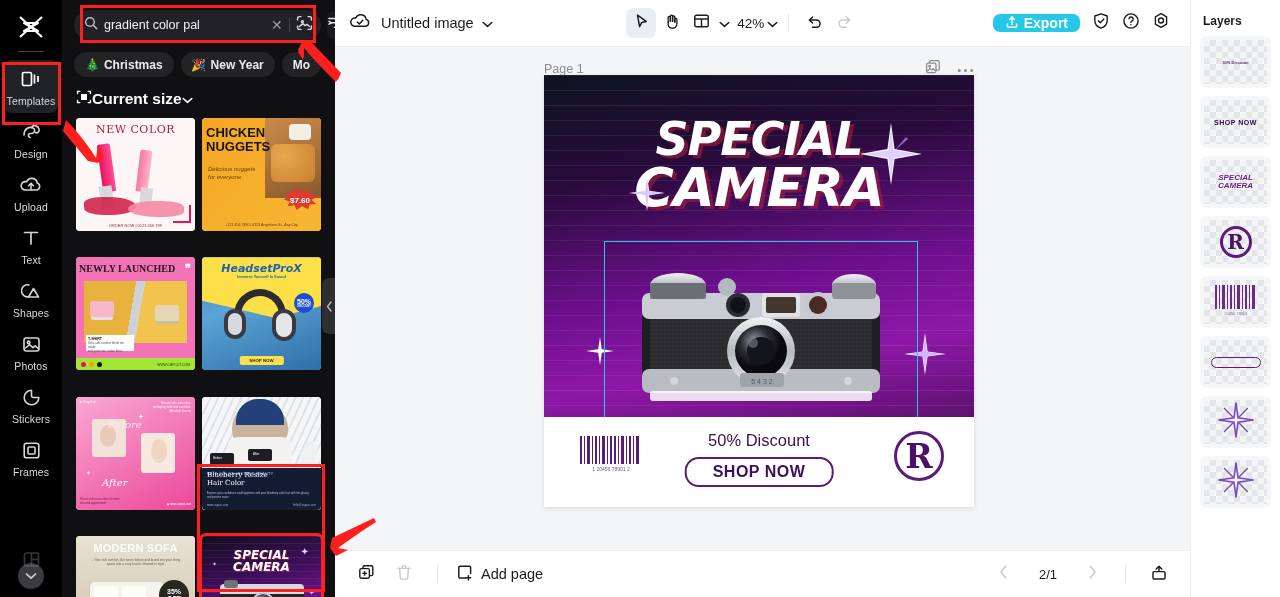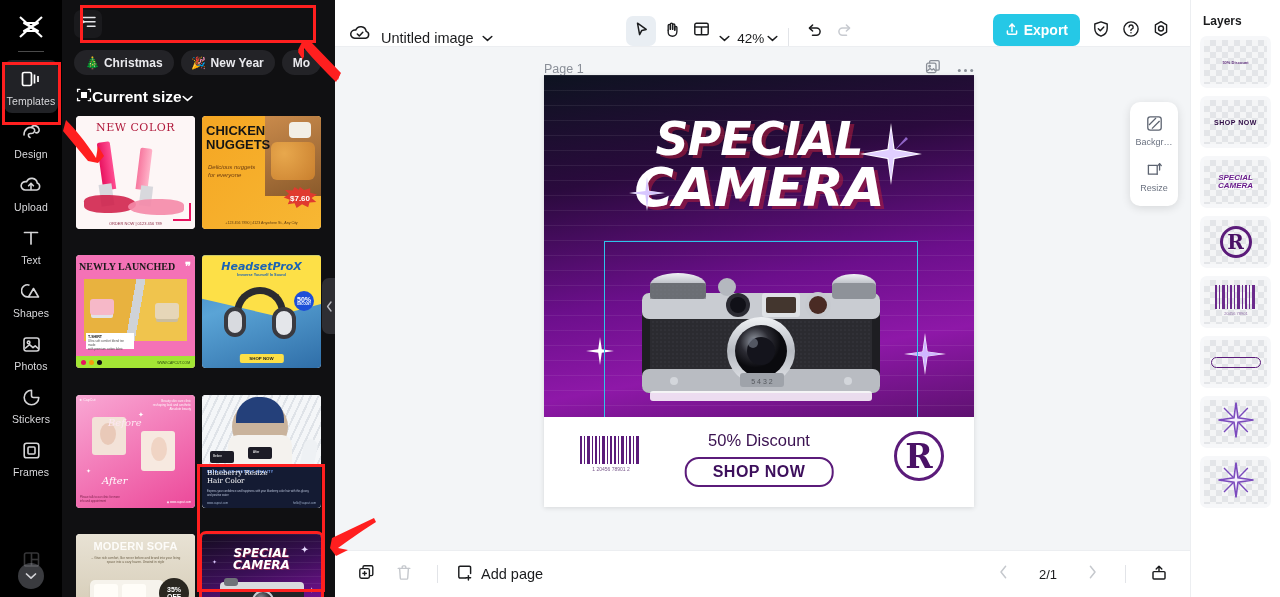--- a/index.html
+++ b/index.html
@@ -88,34 +88,34 @@
     z-index: 9;
   }
 
   
   .th { width:100%; height:100%; position:relative; }
   .th-txt { position:absolute; width:100%; text-align:center; }
 
   
   .main { flex:1; display:flex; flex-direction:column; background:#fff; min-width:0; }
   .topbar {
-    height: 47px; display:flex; align-items:flex-end; gap: 0; padding: 0 14px;
+    height: 47px; display:flex; align-items:center; gap: 0; padding: 0 14px;
     border-bottom: 1px solid #eceef1; background:#fff; flex: 0 0 47px;
   }
   .doc-title { font-size: 14.5px; color:#1b1c1e; margin-left: 10px; }
   .tb-spacer { flex:1; }
   .tool-btn {
     width: 30px; height: 30px; border-radius:7px; display:flex;
     align-items:center; justify-content:center; cursor:pointer;
   }
   .tool-btn.on { background:#e9eef3; }
   .zoom-val { font-size: 13.5px; color:#1b1c1e; margin: 0 3px 0 7px; }
   .vdiv { width:1px; height:18px; background:#e2e4e8; margin: 0 10px; }
   .export-btn {
-    height: 32px; background:#25c8e6; color:#fff; border-radius: 7px;
+    height: 18px; background:#25c8e6; color:#fff; border-radius: 7px;
     display:flex; align-items:center; gap:5px; padding: 0 12px;
     font-size: 14px; font-weight: 700; cursor:pointer; margin-right: 6px;
   }
   .canvas-wrap {
     flex:1; background:#f3f5f7; position:relative; overflow:hidden;
     display:flex; justify-content:center;
   }
   .page-head {
     position:absolute; left: 209px; top: 12px; width: 430px;
     display:flex; align-items:center; color:#8a8f98; font-size: 12.5px;
@@ -326,20 +326,41 @@
         <svg width="12" height="8" viewBox="0 0 12 8" fill="none" stroke="#d2d2d6" stroke-width="1.7" stroke-linecap="round" stroke-linejoin="round">
             <path d="M1.5 2 L6 6.2 L10.5 2"></path>
           </svg>
       </span>
     </div>
   </div>
 
   <div class="panel">
 
     <div class="panel-search-row">
+      <div class="search-box">
+        <span>
+          <svg width="14" height="14" viewBox="0 0 14 14" fill="none" stroke="#b6b6bc" stroke-width="1.5" stroke-linecap="round">
+              <circle cx="6" cy="6" r="4.3"></circle>
+              <path d="M9.3 9.3 L12.6 12.6"></path>
+            </svg>
+        </span>
+        <input readonly="" value="gradient color pal" placeholder="Search templates" style="">
+        <span class="sb-x">✕</span>
+        <span class="sb-sep"></span>
+        <span>
+          <svg width="17" height="16" viewBox="0 0 17 16" fill="none" stroke="#dcdce0" stroke-width="1.4" stroke-linecap="round" stroke-linejoin="round">
+            <path d="M1.6 5 V3.2 A1.6 1.6 0 0 1 3.2 1.6 H5"></path>
+            <path d="M12 1.6 H13.8 A1.6 1.6 0 0 1 15.4 3.2 V5"></path>
+            <path d="M15.4 11 V12.8 A1.6 1.6 0 0 1 13.8 14.4 H12"></path>
+            <path d="M5 14.4 H3.2 A1.6 1.6 0 0 1 1.6 12.8 V11"></path>
+            <circle cx="6.4" cy="6.6" r="1"></circle>
+            <path d="M3.6 11.4 L6.8 8.6 L9.2 10.6 L11 9.2 L13.4 11.4"></path>
+          </svg>
+        </span>
+      </div>
       <div class="filter-btn">
         <span>
           <svg width="17" height="16" viewBox="0 0 17 16" fill="none" stroke="#e6e6ea" stroke-width="1.5" stroke-linecap="round">
             <path d="M2 3.4 H15"></path>
               <path d="M4.4 7.8 H15"></path>
               <path d="M7.4 12.2 H15"></path>
             <path d="M2 6.4 L4.4 7.8 L2 9.2"></path>
           </svg>
         </span>
       </div>
@@ -769,43 +790,20 @@
               </g>
               <text x="33" y="37" font-size="5" fill="#7a5a8c" text-anchor="middle" font-family="Liberation Sans, sans-serif">1  20456 78901  2</text>
             </svg>
           </div>
           <div class="discount">50% Discount</div>
           <div class="shopnow">SHOP NOW</div>
           <div class="rmark">R</div>
         </div>
       </div>
 
-      <div class="float-panel">
-        <div class="fp-item">
-          <span>
-            <svg width="17" height="17" viewBox="0 0 17 17" fill="none" stroke="#5c6370" stroke-width="1.3" stroke-linejoin="round">
-              <rect x="1.8" y="1.8" width="13.4" height="13.4" rx="2.4"></rect>
-              <path d="M3 10 L10 3"></path>
-                <path d="M6 13.6 L13.6 6"></path>
-            </svg>
-          </span>
-          <span>Backgr…</span>
-        </div>
-        <div class="fp-item">
-          <span>
-            <svg width="17" height="17" viewBox="0 0 17 17" fill="none" stroke="#5c6370" stroke-width="1.3" stroke-linecap="round" stroke-linejoin="round">
-              <path d="M2.4 4.4 V13.2 H11.2"></path>
-                <path d="M2.4 4.4 H11.2 V13.2"></path>
-              <path d="M13.6 3 V9"></path>
-                <path d="M11.8 4.6 L13.6 2.8 L15.3 4.6"></path>
-            </svg>
-          </span>
-          <span>Resize</span>
-        </div>
-      </div>
     </div>
 
     <div class="bottombar">
       <span class="tool-btn">
         <span>
           <svg width="17" height="17" viewBox="0 0 17 17" fill="none" stroke="#1b1c1e" stroke-width="1.4" stroke-linejoin="round">
             <rect x="1.8" y="4.6" width="9.6" height="9.6" rx="1.6"></rect>
             <path d="M5 4.6 V3.2 a1.4 1.4 0 0 1 1.4-1.4 h7 a1.4 1.4 0 0 1 1.4 1.4 v7 a1.4 1.4 0 0 1 -1.4 1.4 H11.4"></path>
             <path d="M6.6 9.4 H6.6"></path>
               <path d="M4.3 9.4 H8.9"></path>

